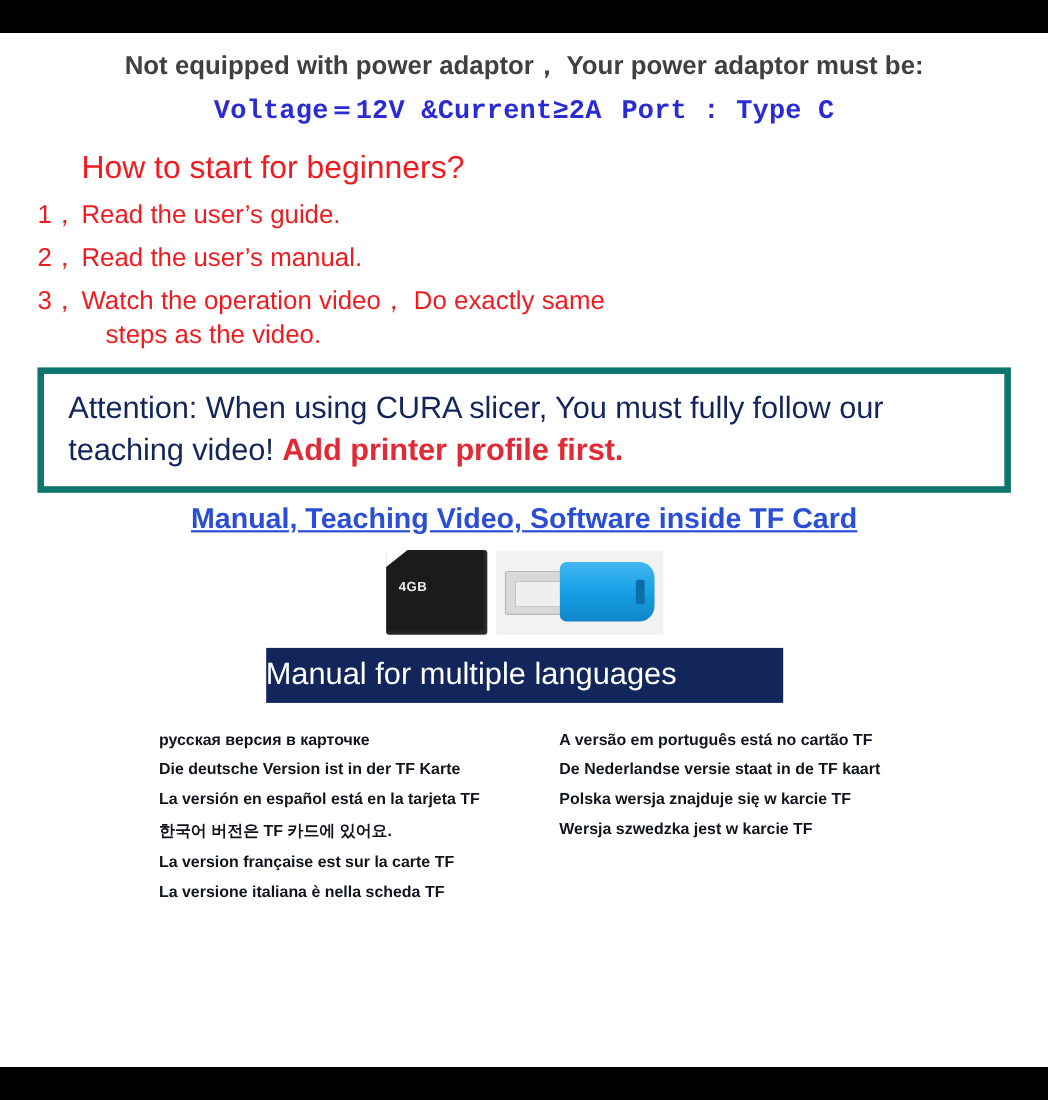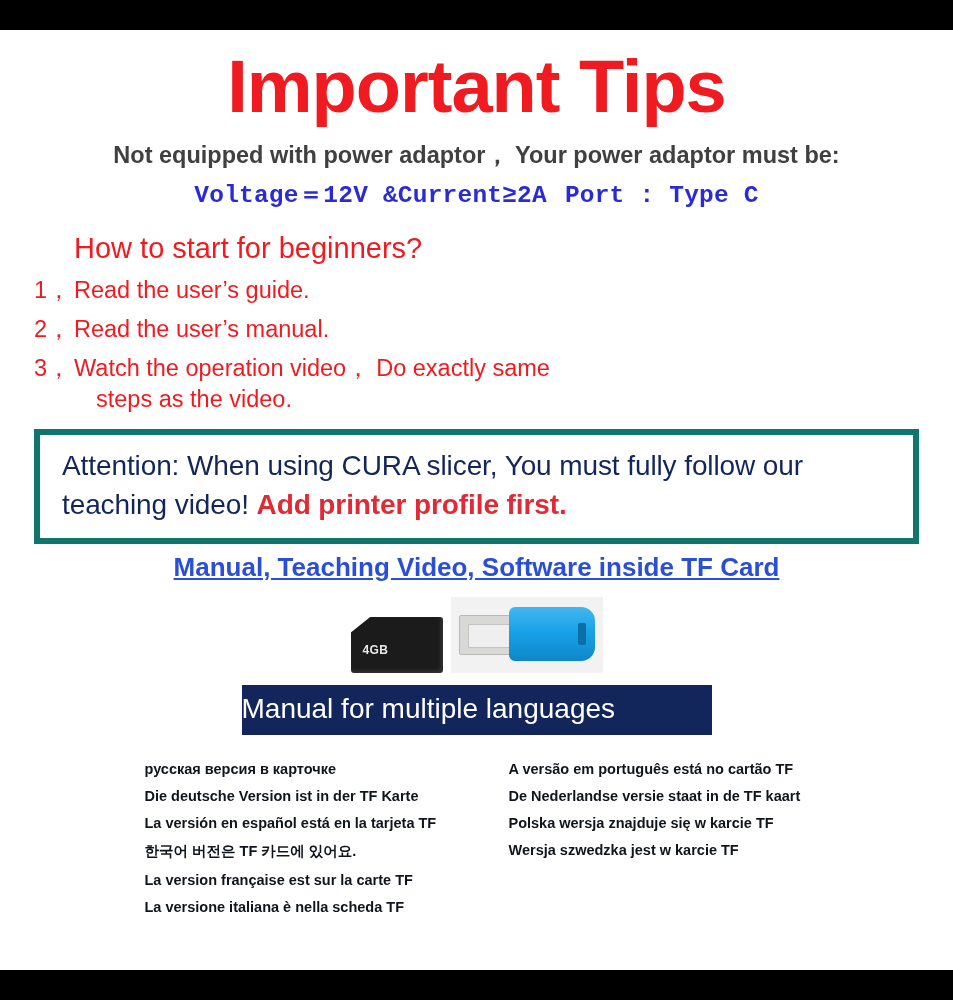--- a/index.html
+++ b/index.html
@@ -110,21 +110,21 @@
     display: flex;
     justify-content: center;
     align-items: flex-end;
     gap: 8px;
     margin-top: 14px;
     height: 76px;
   }
   .tf-card {
     position: relative;
     width: 92px;
-    height: 56px;
+    height: 77px;
     background: #1b1b1b;
     border-radius: 3px 3px 3px 3px;
     box-shadow: inset -2px -2px 4px rgba(255,255,255,0.12);
   }
   .tf-card:before {
     content: "";
     position: absolute;
     left: 0; top: 0;
     width: 20px; height: 16px;
     background: #ffffff;
@@ -210,21 +210,20 @@
     white-space: nowrap;
   }
   .lang-col.left .lang-item { width: 300px; }
   .lang-col.right .lang-item { width: 300px; }
 </style>
 </head>
 <body>
 
 <div class="page">
 
-  <div class="title">Important Tips</div>
 
   <div class="adaptor-line">
     <span>Not equipped with power adaptor</span><span class="sep">，</span>
     <span>Your power adaptor must be:</span>
   </div>
 
   <div class="adaptor-line2">
     <span>Voltage＝12V &amp;Current≥2A</span><span class="gap"></span><span>Port : Type C</span>
   </div>
 

